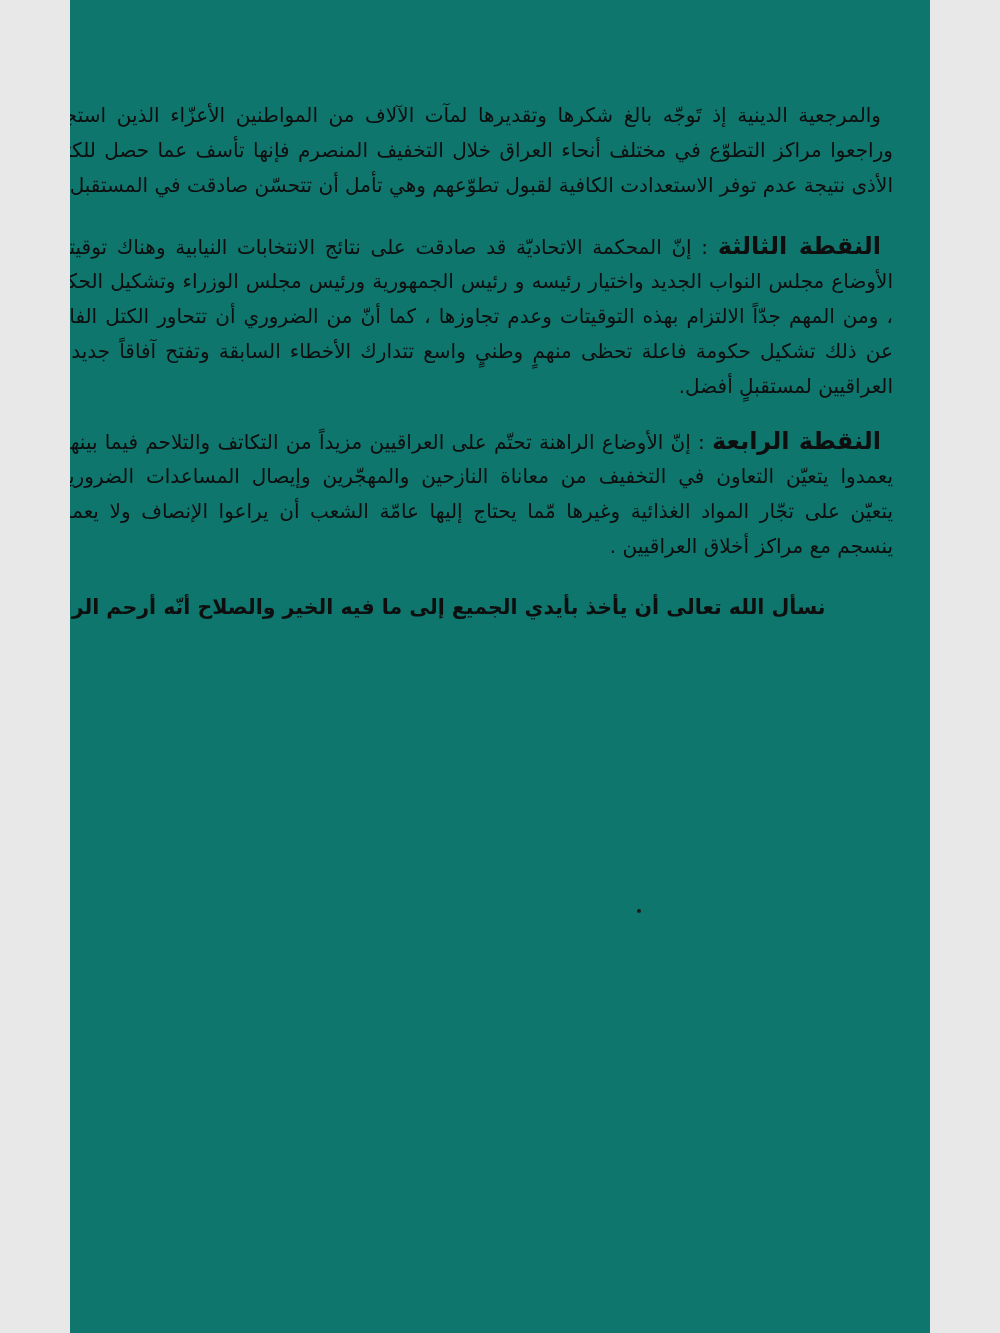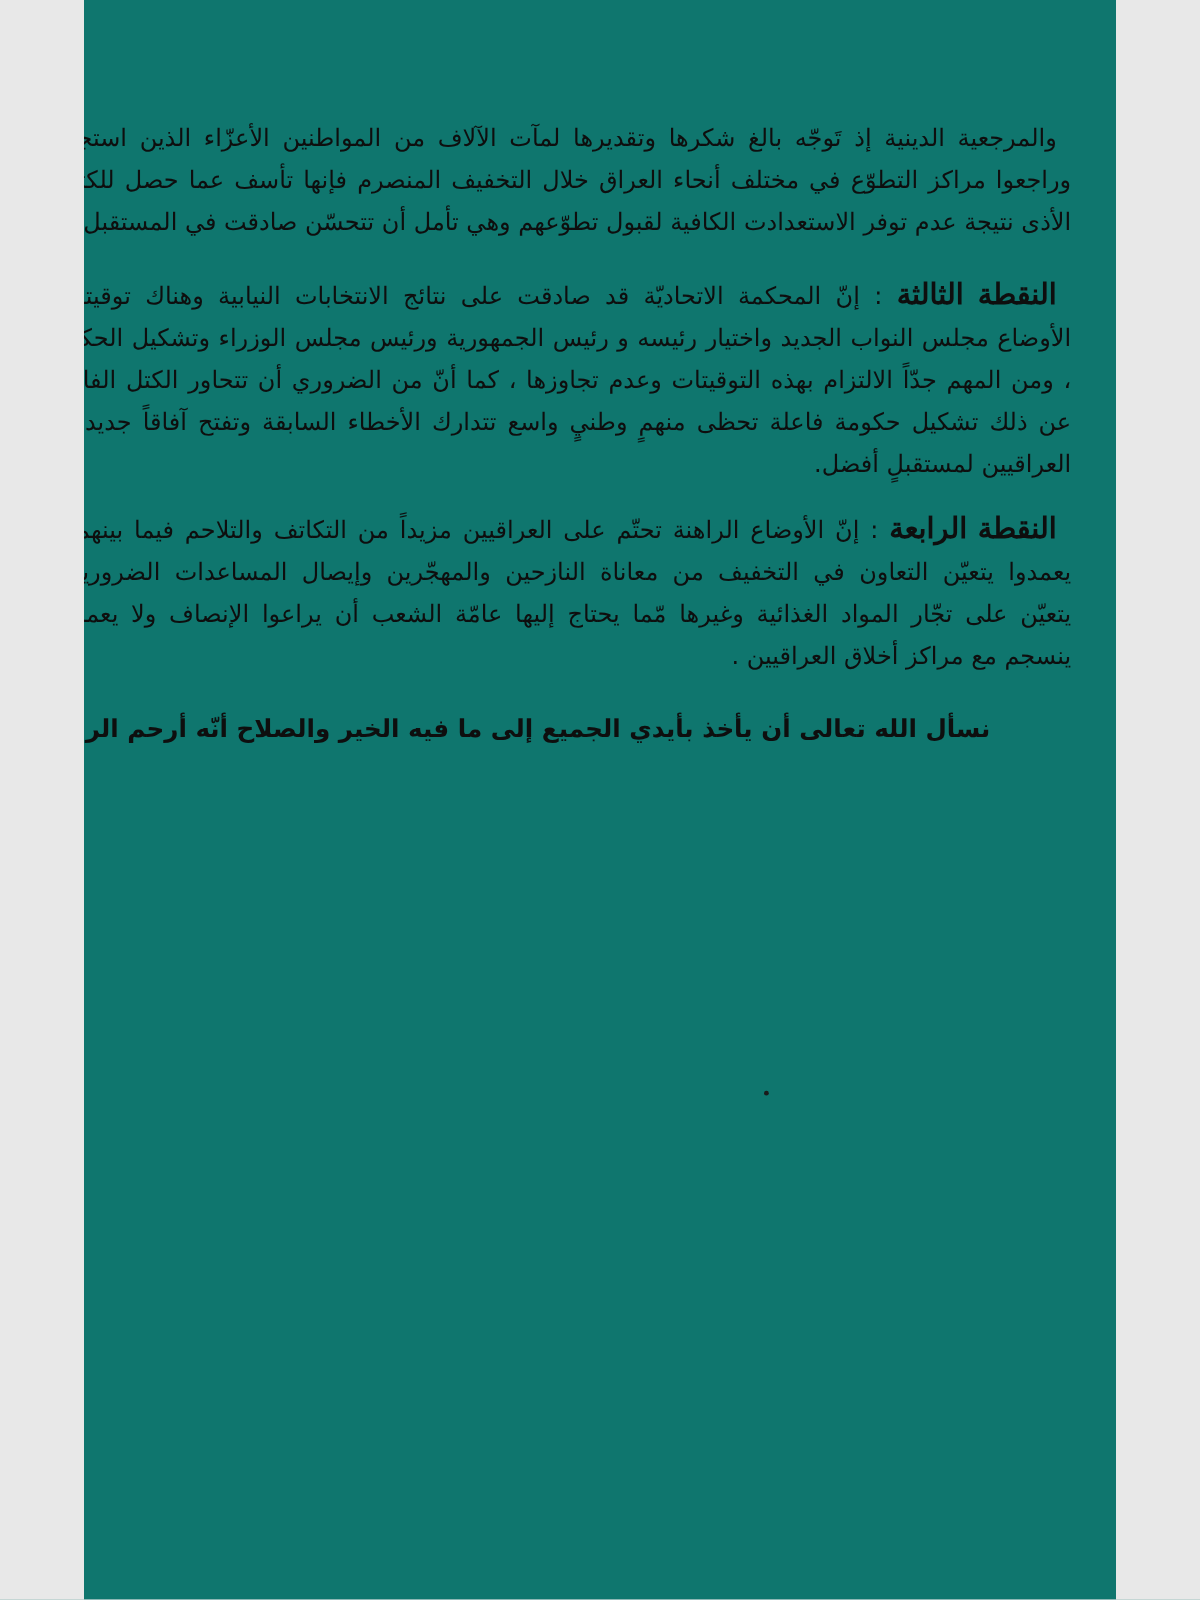--- a/index.html
+++ b/index.html
@@ -42,21 +42,20 @@
   .ln-last {
     text-align: right;
     text-align-last: auto;
   }
   .indent {
     text-indent: 12px;
   }
   .pt-heading {
     font-weight: bold;
     font-size: 24px;
-    font-family: Liberation Serif, serif;
   }
   .closing-line {
     font-size: 20.5px;
     font-weight: bold;
     line-height: 35px;
     height: 35px;
     text-align: center;
     text-align-last: auto;
     text-indent: 40px;
     overflow: hidden;

